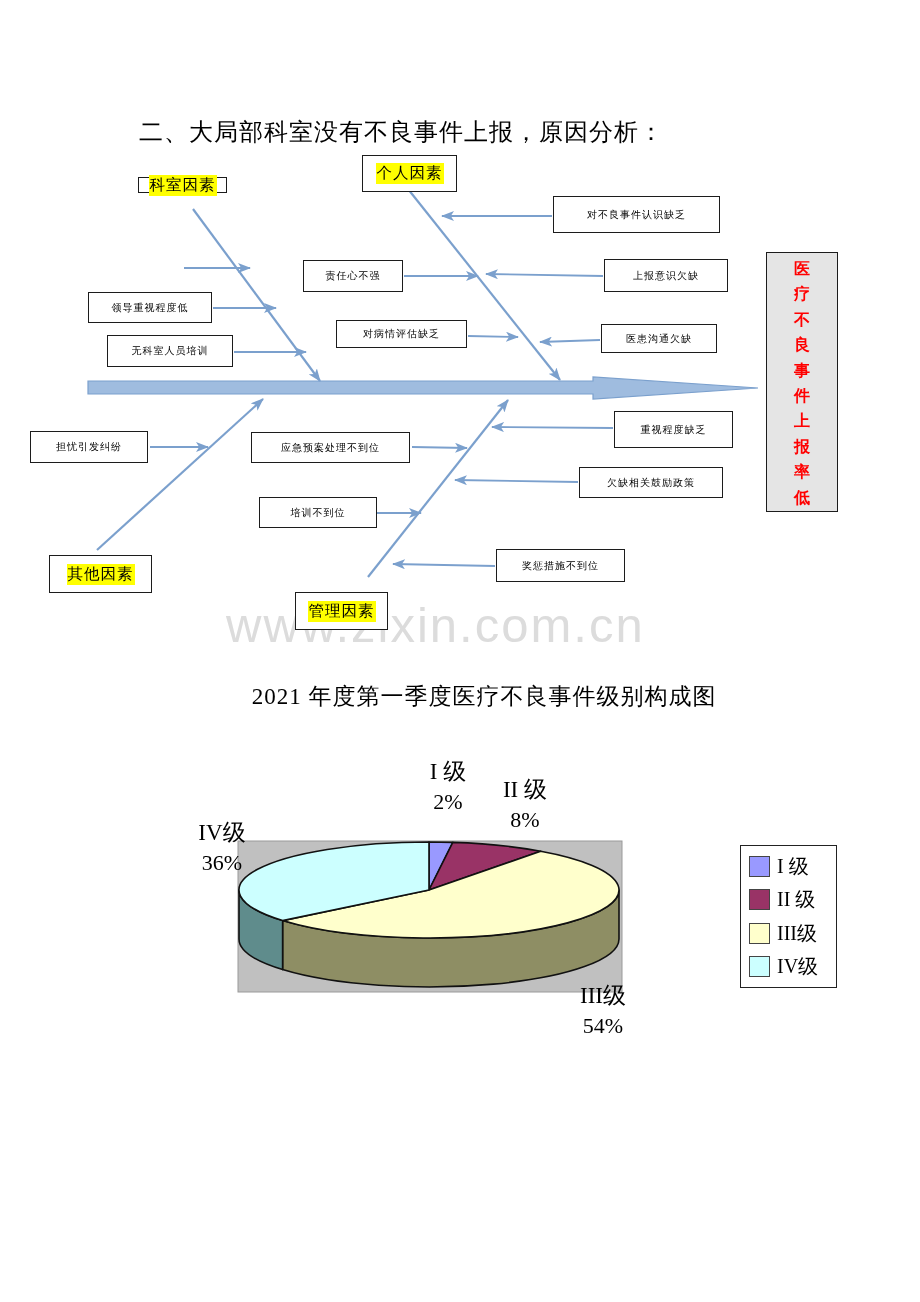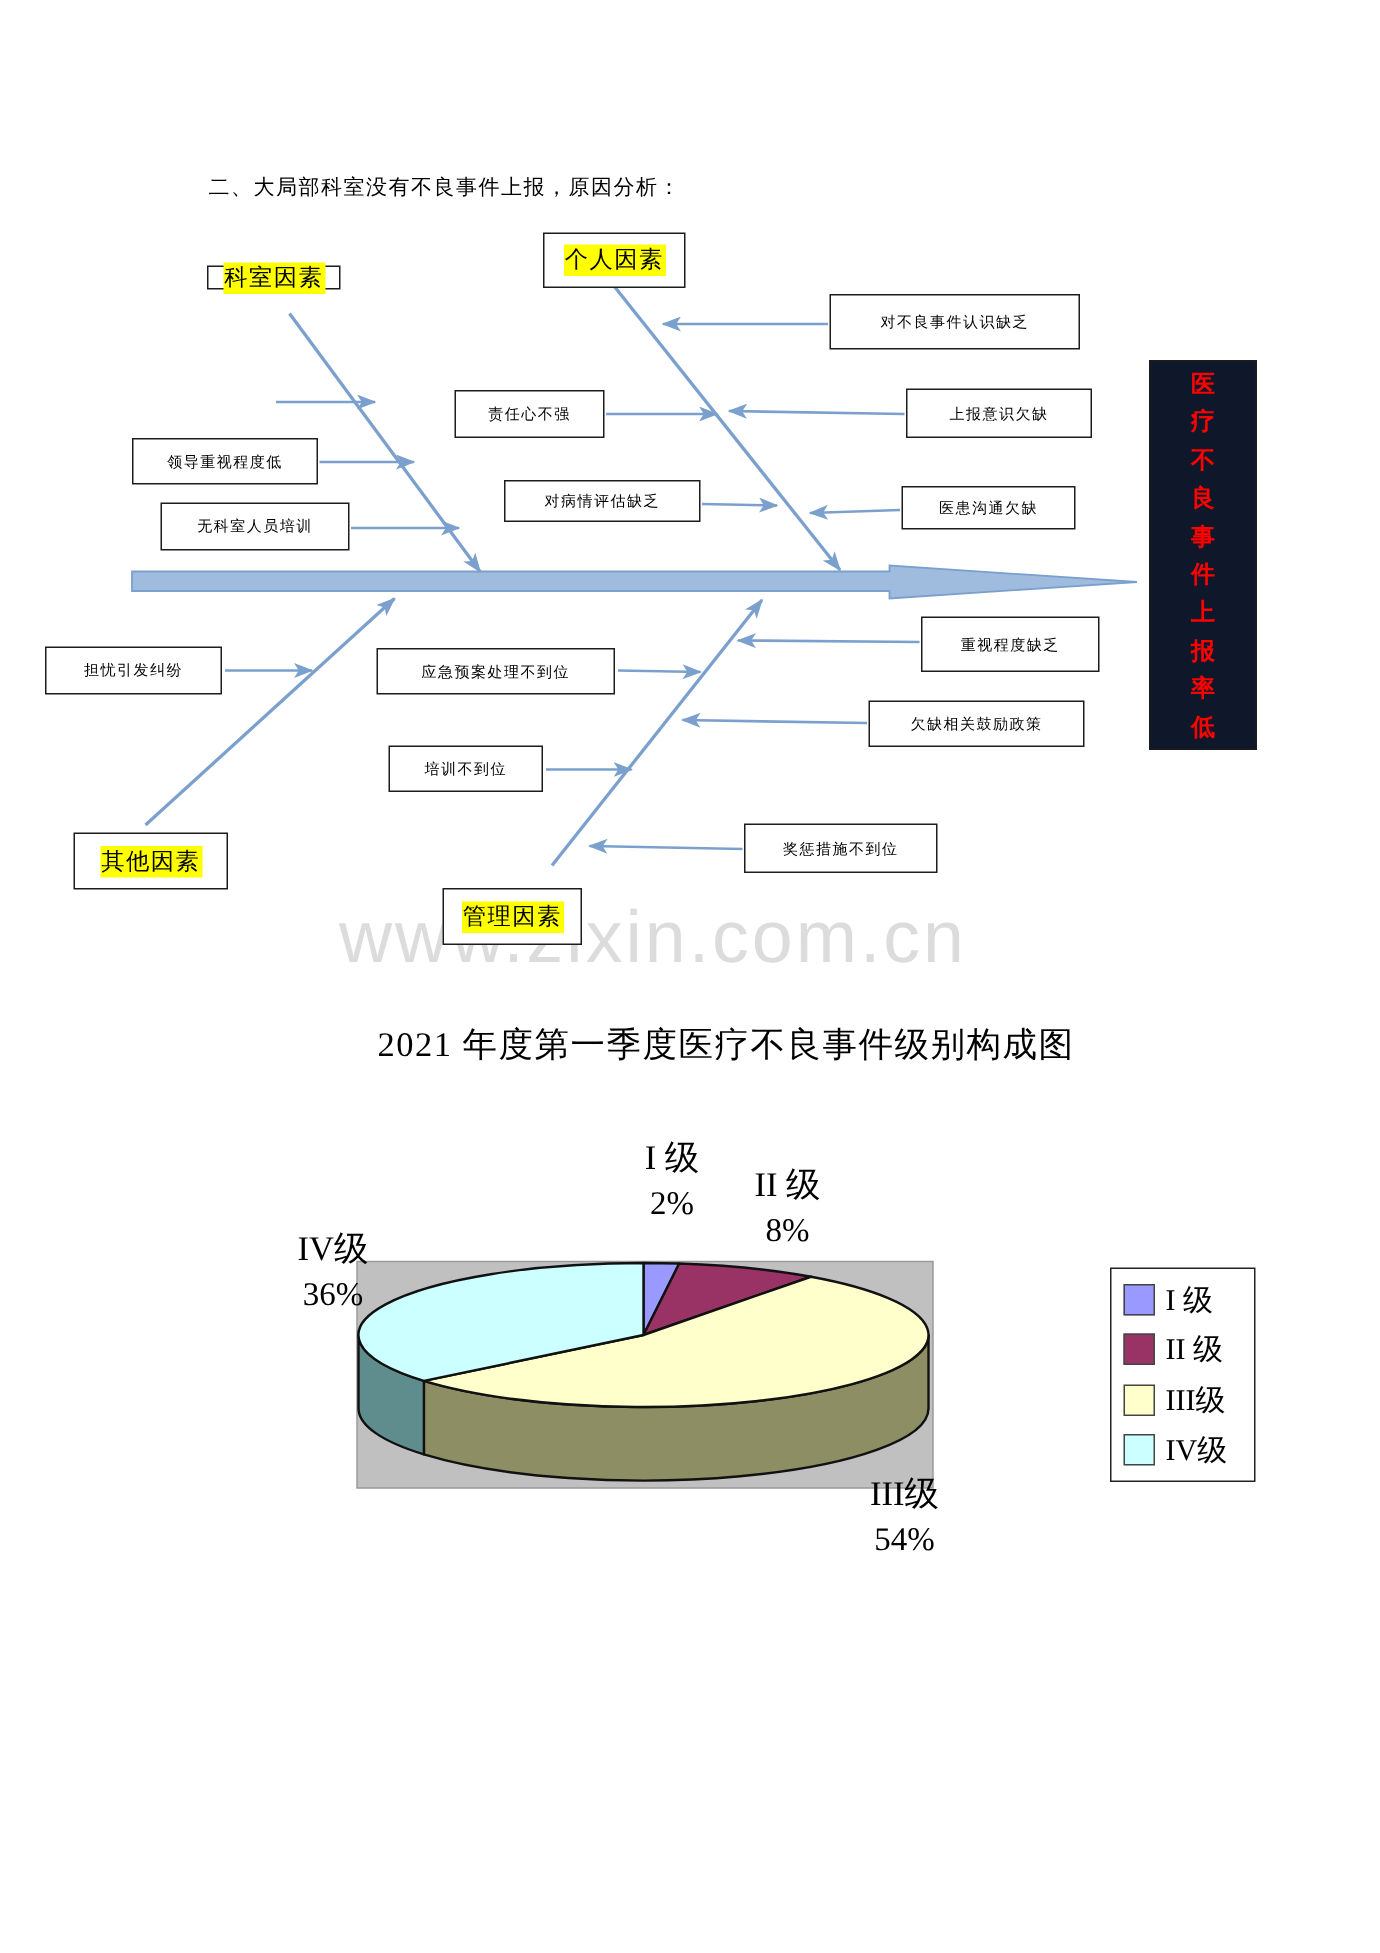--- a/index.html
+++ b/index.html
@@ -1,33 +1,33 @@
 <!DOCTYPE html>
 <html><head>
 <meta charset="utf-8">
 <style>
   html,body{margin:0;padding:0;background:#ffffff;}
   #page{position:relative;width:920px;height:1302px;background:#ffffff;overflow:hidden;
         font-family:"Liberation Serif","DejaVu Serif",serif;color:#000;}
 
-  .heading{position:absolute;left:139px;top:116px;font-size:14px;letter-spacing:1px;white-space:nowrap;text-align:right;}
+  .heading{position:absolute;left:139px;top:116px;font-size:24px;letter-spacing:1px;white-space:nowrap;text-align:right;}
 
   .watermark{position:absolute;left:226px;top:597px;font-size:49px;letter-spacing:2px;
              color:#dcdcdc;font-family:"Liberation Sans","DejaVu Sans",sans-serif;z-index:1;white-space:nowrap;}
 
   .fb-svg{position:absolute;left:0;top:0;z-index:2;}
 
   .cause-box{position:absolute;z-index:3;background:#ffffff;border:1.6px solid #1c1c1c;
              display:flex;align-items:center;justify-content:center;
              font-size:10px;letter-spacing:1px;white-space:nowrap;box-sizing:border-box;}
   .cat-box{font-size:15.5px;}
   .cat-box .hl{background:#ffff00;padding:0 1px;}
 
-  .effect-box{position:absolute;left:766px;top:240px;width:72px;height:260px;z-index:3;
-              background:#0f172a;border:1.8px solid #1c1c1c;box-sizing:border-box;
+  .effect-box{position:absolute;left:766px;top:252px;width:72px;height:260px;z-index:3;
+              background:#e5e5e5;border:1.8px solid #1c1c1c;box-sizing:border-box;
               font-size:16px;font-weight:bold;color:#ff0000;
               text-align:center;line-height:25.4px;padding-top:3px;}
   .effect-box .vtxt{display:inline-block;width:17px;word-break:break-all;}
 
   .chart-title{position:absolute;left:0;top:681px;width:920px;text-align:center;
                font-size:23px;letter-spacing:1px;z-index:3;padding-left:24px;}
 
   .pie-svg{position:absolute;left:0;top:740px;z-index:2;}
 
   .pie-label{position:absolute;width:80px;text-align:center;z-index:4;line-height:30px;}
@@ -117,21 +117,21 @@
     </div>
   <div class="cause-box" style="left:601px;top:324px;width:116px;height:29px;">
     <span>医患沟通欠缺</span>
     </div>
   <div class="cause-box" style="left:30px;top:431px;width:118px;height:32px;">
     <span>担忧引发纠纷</span>
     </div>
   <div class="cause-box" style="left:251px;top:432px;width:159px;height:31px;">
     <span>应急预案处理不到位</span>
     </div>
-  <div class="cause-box" style="left:259px;top:497px;width:103px;height:31px;">
+  <div class="cause-box" style="left:259px;top:497px;width:118px;height:31px;">
     <span>培训不到位</span>
     </div>
   <div class="cause-box" style="left:614px;top:411px;width:119px;height:37px;">
     <span>重视程度缺乏</span>
     </div>
   <div class="cause-box" style="left:579px;top:467px;width:144px;height:31px;">
     <span>欠缺相关鼓励政策</span>
     </div>
   <div class="cause-box" style="left:496px;top:549px;width:129px;height:33px;">
     <span>奖惩措施不到位</span>

